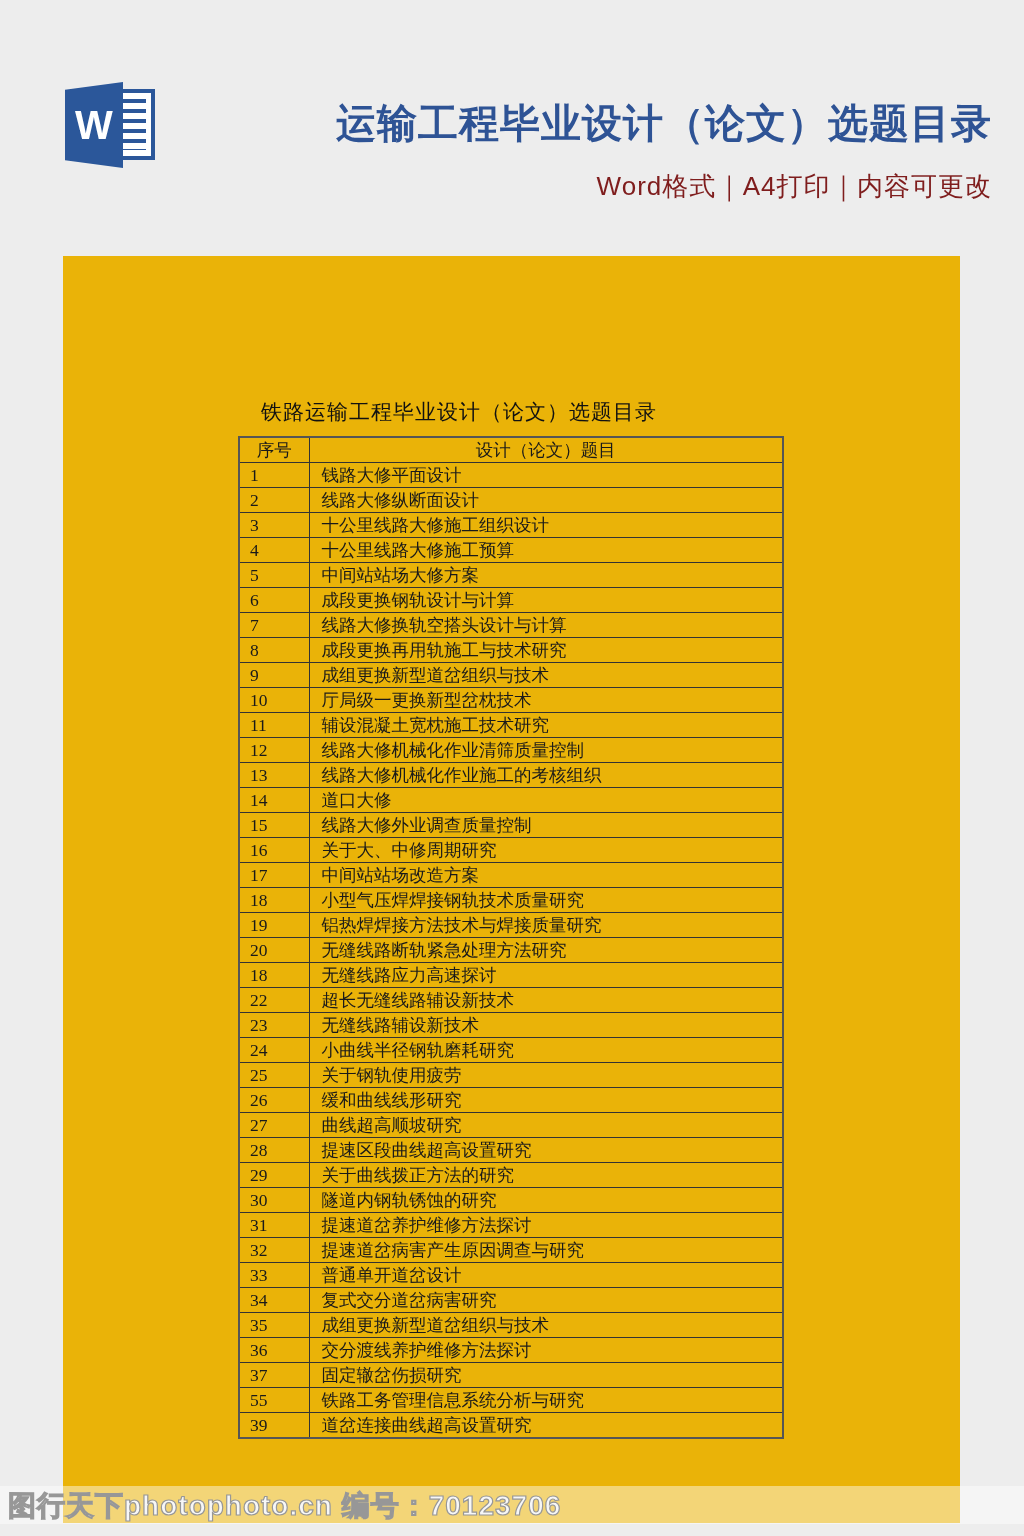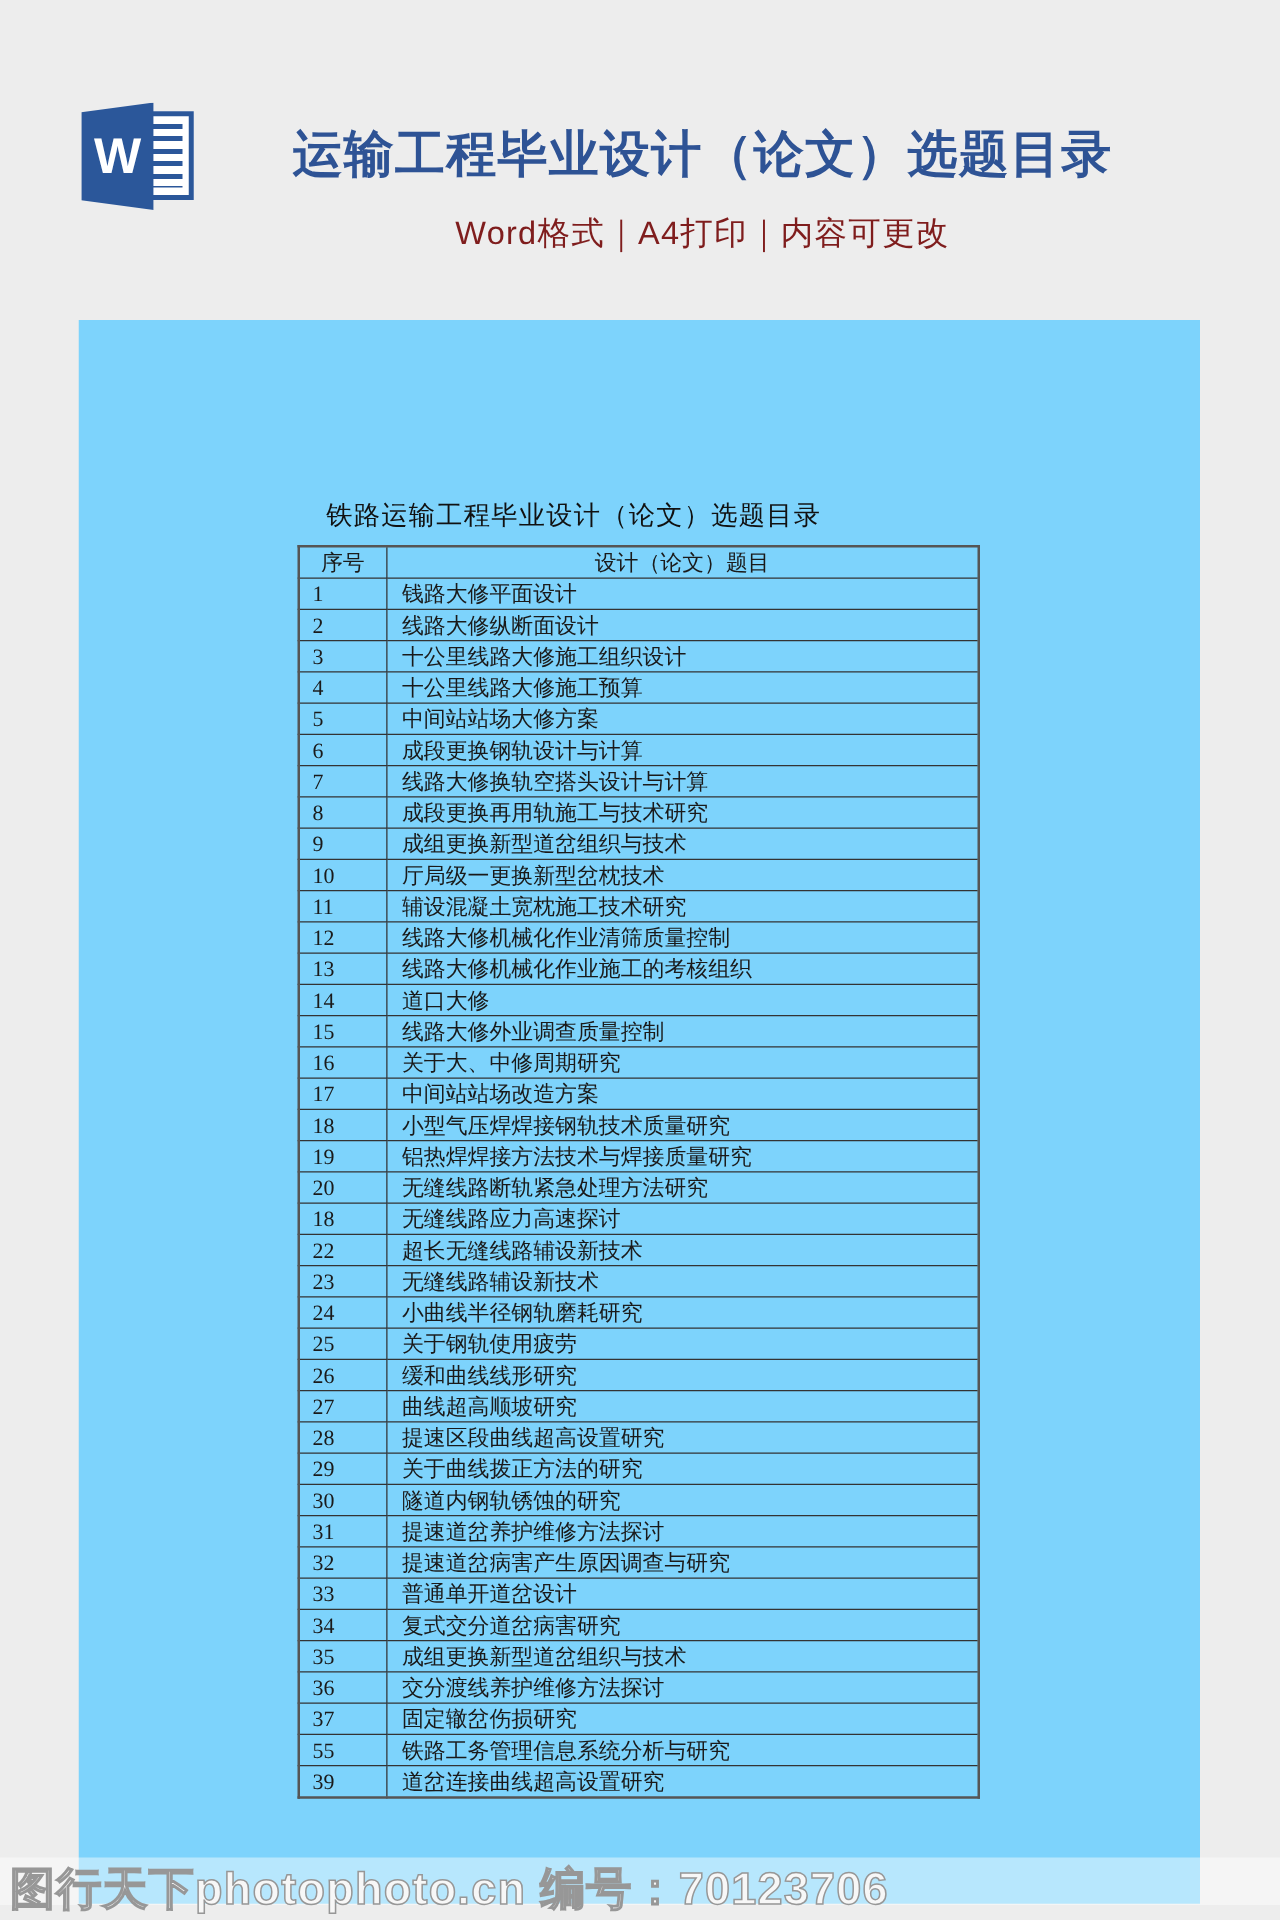--- a/index.html
+++ b/index.html
@@ -30,35 +30,35 @@
     position:absolute; left:0; top:0; width:58px; height:86px;
     background:#2b579a;
     clip-path:polygon(0 9%, 100% 0%, 100% 100%, 0 91%);
     display:flex; align-items:center; justify-content:center;
   }
   .word-icon .flap span {
     color:#fff; font-weight:bold; font-size:40px; line-height:1;
     font-family:"Liberation Sans", sans-serif;
   }
   .header-text {
-    position:absolute; left:155px; right:0; top:0; padding-right:55px;
-    text-align:center;
+    position:absolute; left:155px; right:0; top:0; padding-right:32px;
+    text-align:right;
   }
   .product-title {
     margin-top:96px; font-size:40px; font-weight:bold; color:#2e5395;
     letter-spacing:1px;
   }
   .product-subtitle {
     margin-top:18px; font-size:26px; color:#7f1d1d; letter-spacing:1px;
   }
 
   
   .sheet {
     position:absolute; left:63px; top:256px; width:897px; height:1267px;
-    background:#7dd3fc;
+    background:#eab308;
   }
   .doc-title {
     margin:142px 0 0 198px;
     font-family:"Liberation Serif","DejaVu Serif",serif;
     font-size:21px; color:#111; letter-spacing:1px;
   }
   table.topic-table {
     margin:10px 0 0 175px; width:546px;
     border-collapse:collapse;
     border:2px solid #555;
@@ -74,21 +74,21 @@
   td.cell-num { padding-left:10px; }
   td.cell-topic { padding-left:12px; }
 
   
   .footer-band {
     position:absolute; left:0; top:1486px; width:1024px; height:38px;
     background:rgba(255,255,255,0.45);
   }
   .watermark {
     position:absolute; left:8px; top:1487px;
-    font-size:36px; font-weight:bold; letter-spacing:1px;
+    font-size:28px; font-weight:bold; letter-spacing:1px;
     color:#f7f7f7;
     -webkit-text-stroke:1.2px #979797;
     white-space:nowrap;
   }
 </style>
 </head>
 <body>
 
 <div class="page">
 

